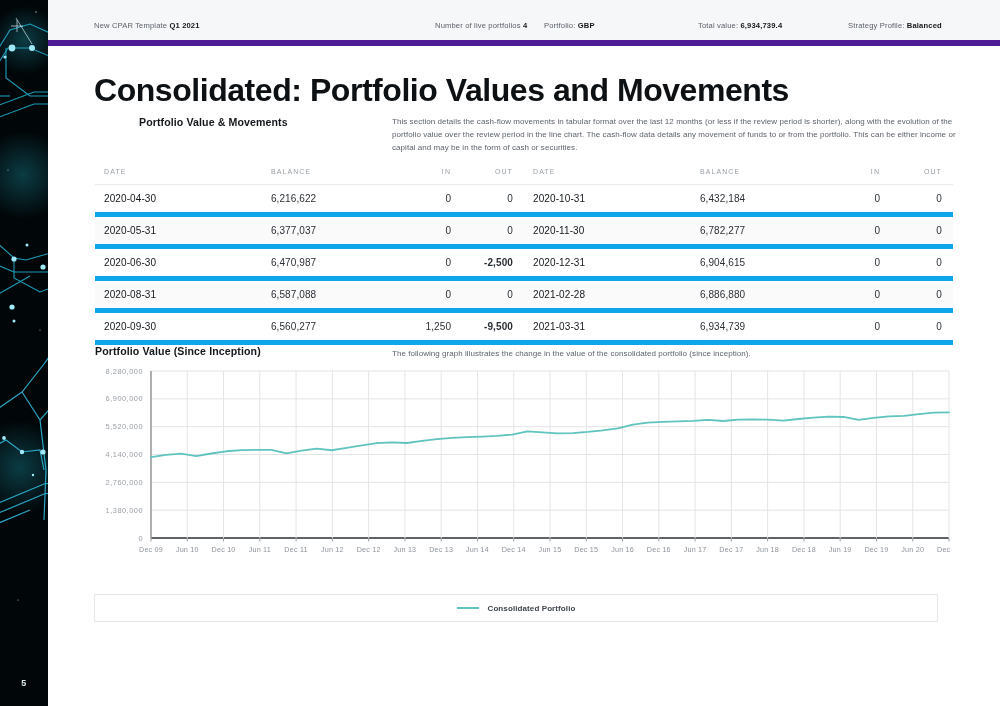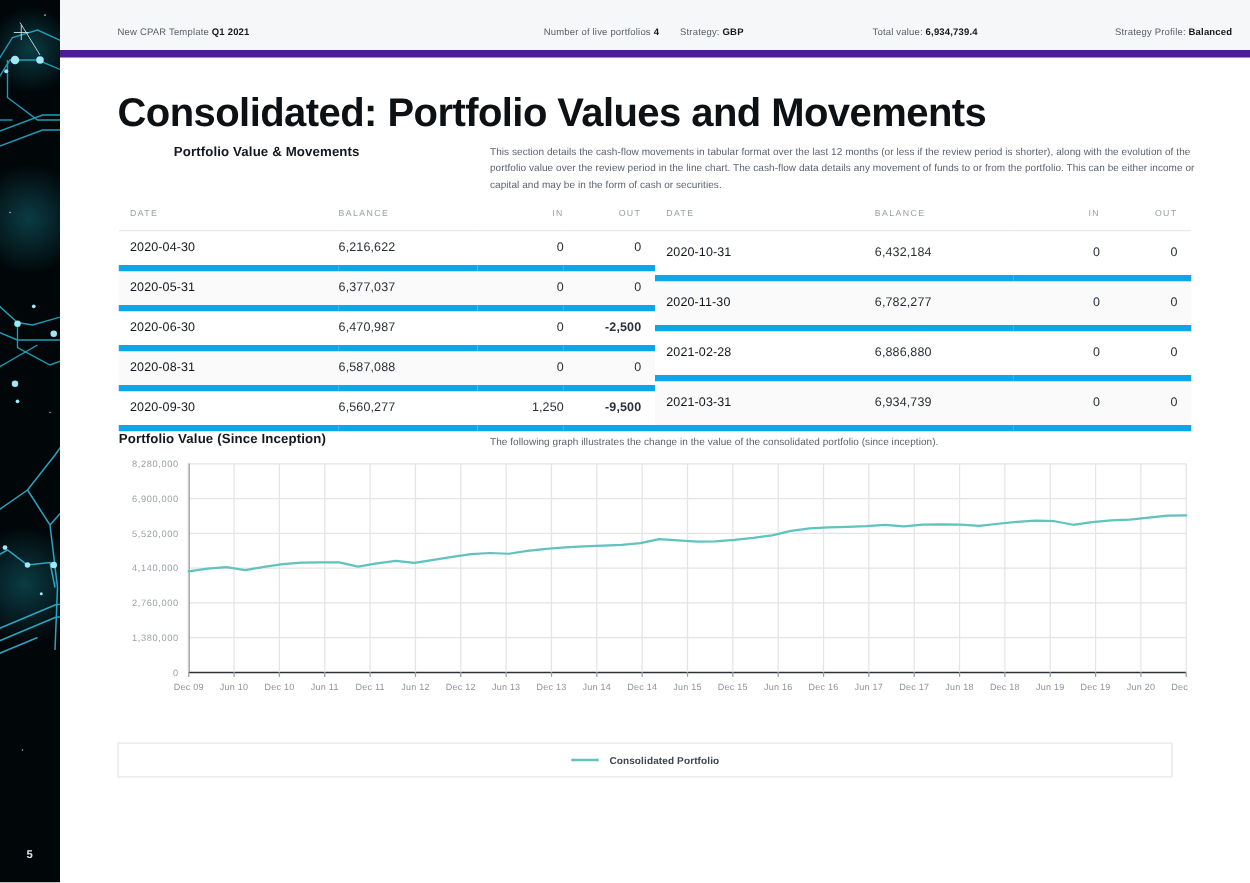--- a/index.html
+++ b/index.html
@@ -40,21 +40,21 @@
   }
   .meta {
     position: absolute; top: 21px;
     font-size: 7.6px; color: #5a6068; letter-spacing: .15px; white-space: nowrap;
   }
   .meta b { color: #14181c; font-weight: bold; }
   .meta-1 { left: 46px; }
   .meta-2 { left: 348px; padding-left: 39px; }
   .meta-3 { left: 496px; }
   .meta-4 { left: 650px; }
-  .meta-5 { left: 844px; }
+  .meta-5 { left: 800px; }
 
   
   .content { position: absolute; left: 48px; top: 46px; width: 952px; }
 
   h1.page-title {
     position: absolute; left: 46px; top: 26px;
     font-size: 32px; font-weight: bold; color: #0d1114;
     letter-spacing: -0.45px;
   }
 
@@ -173,21 +173,21 @@
     <div class="topbar-inner">
       <div class="meta meta-1">
         <span>New CPAR Template</span>
         <b>Q1 2021</b>
       </div>
       <div class="meta meta-2">
         <span>Number of live portfolios</span>
         <b>4</b>
       </div>
       <div class="meta meta-3">
-        <span>Strategy:</span>
+        <span>Portfolio:</span>
         <b>GBP</b>
       </div>
       <div class="meta meta-4">
         <span>Total value:</span>
         <b>6,934,739.4</b>
       </div>
       <div class="meta meta-5">
         <span>Strategy Profile:</span>
         <b>Balanced</b>
       </div>
@@ -257,20 +257,26 @@
         <tbody>
             <tr>
               <td class="c-date">2020-10-31</td>
               <td class="c-bal">6,432,184</td>
               <td class="c-in">0</td>
               <td class="c-out">0</td>
             </tr>
             <tr>
               <td class="c-date">2020-11-30</td>
               <td class="c-bal">6,782,277</td>
+              <td class="c-in">0</td>
+              <td class="c-out">0</td>
+            </tr>
+            <tr>
+              <td class="c-date">2020-12-31</td>
+              <td class="c-bal">6,904,615</td>
               <td class="c-in">0</td>
               <td class="c-out">0</td>
             </tr>
             <tr>
               <td class="c-date">2021-02-28</td>
               <td class="c-bal">6,886,880</td>
               <td class="c-in">0</td>
               <td class="c-out">0</td>
             </tr>
             <tr>

